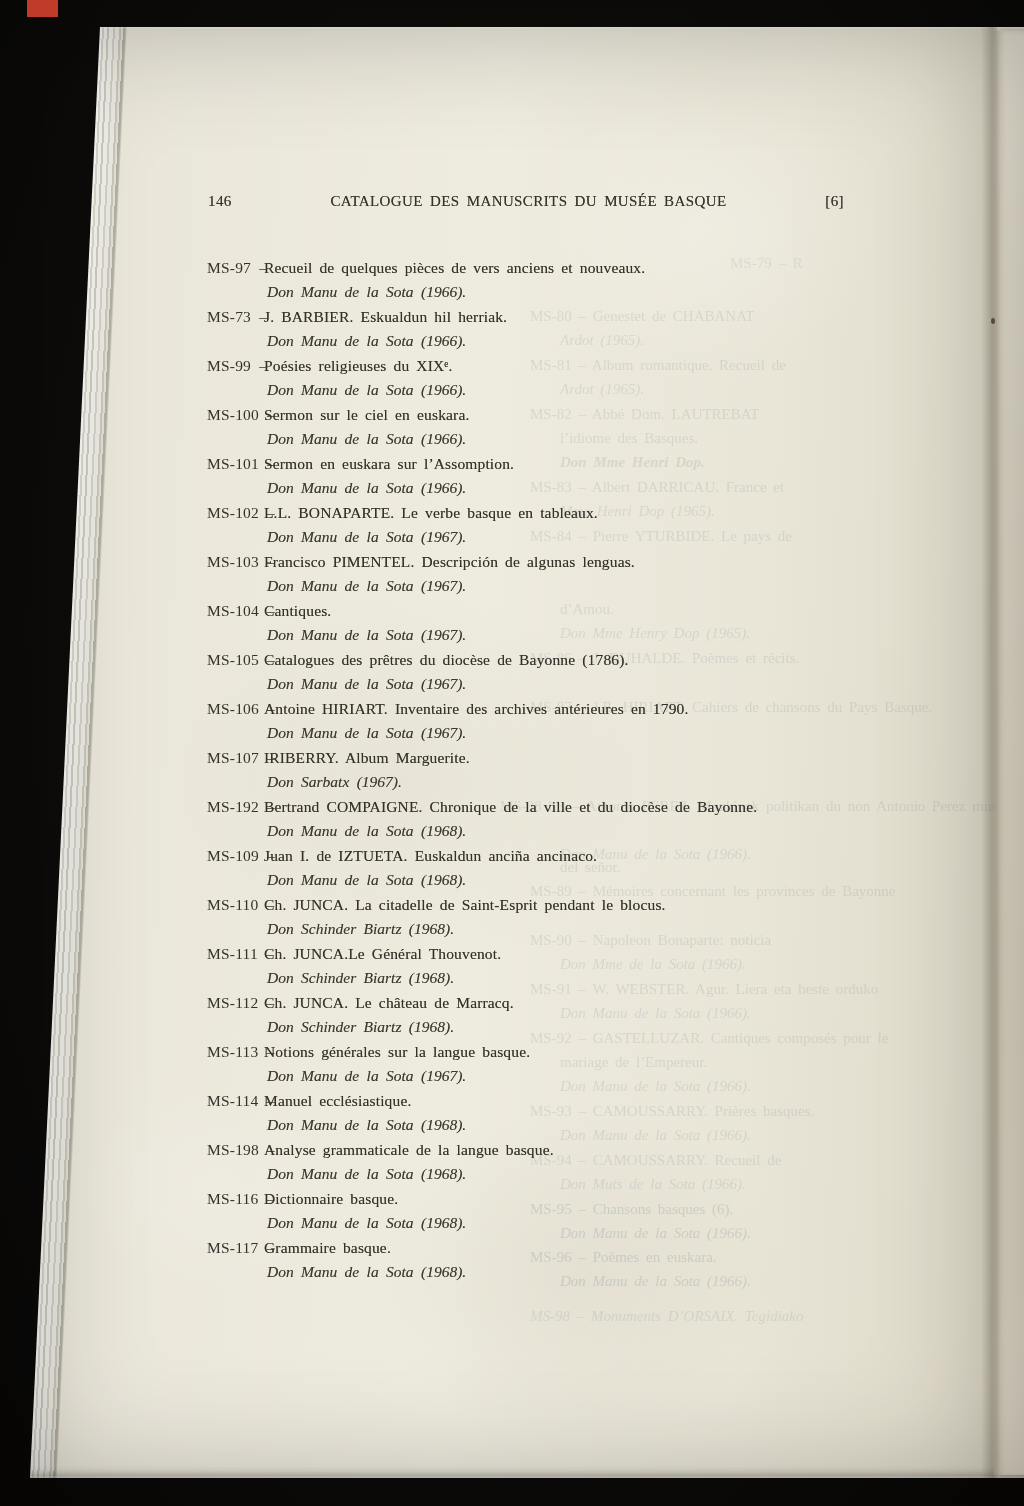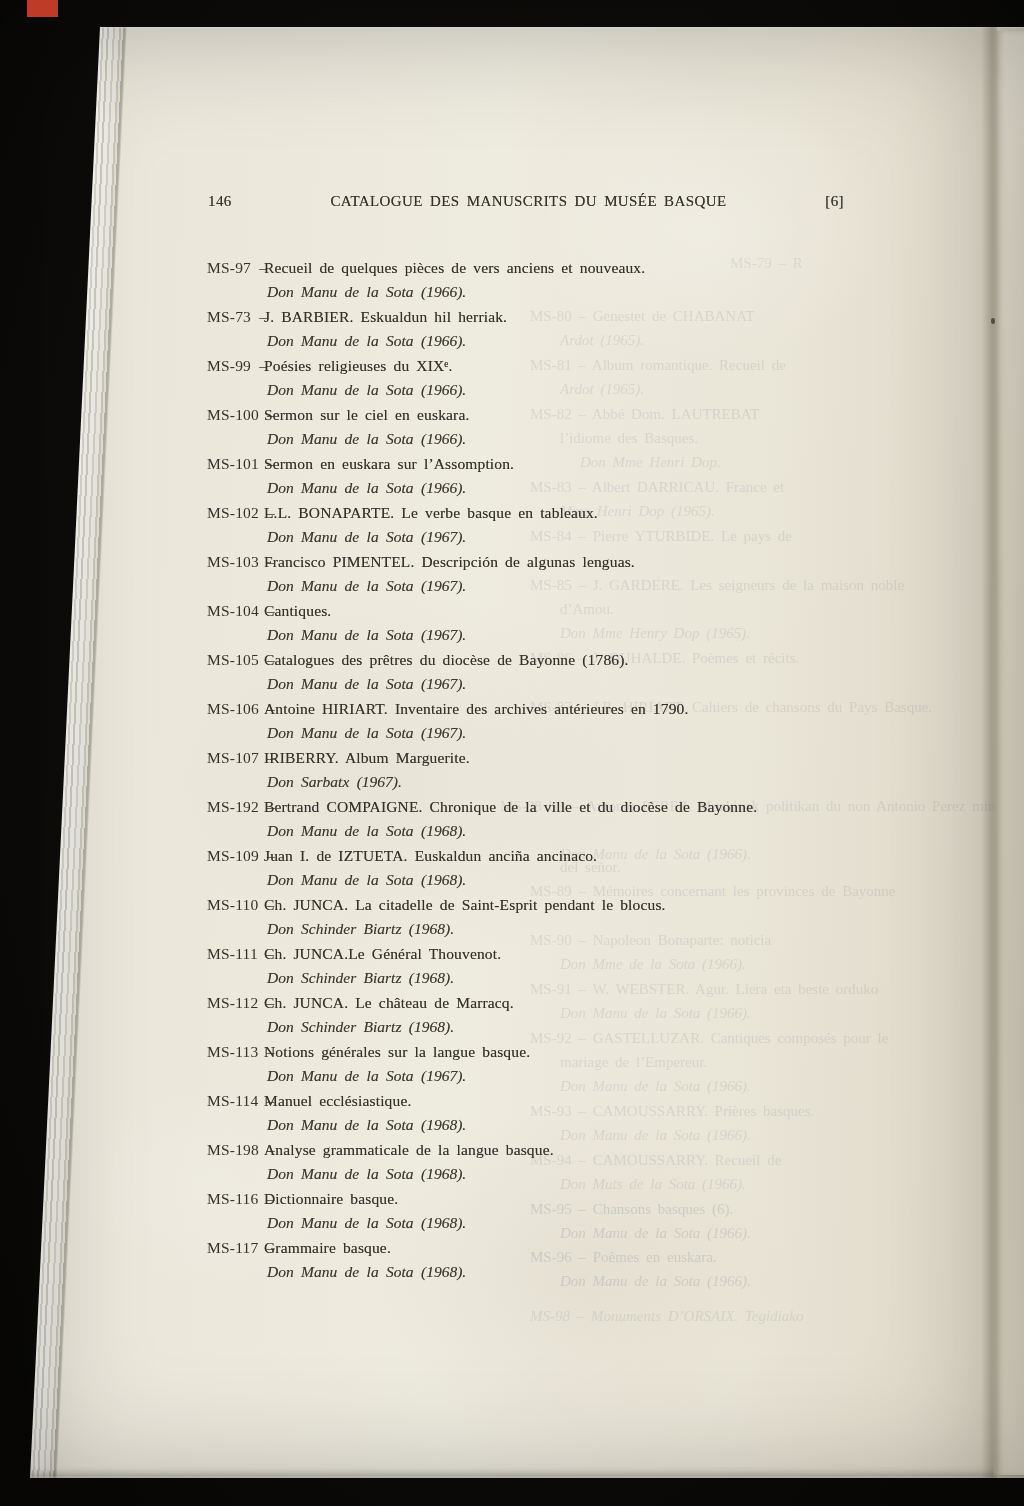--- a/index.html
+++ b/index.html
@@ -76,25 +76,24 @@
   <div class="book">
 
     <div class="ghost-layer">
         <span class="ghost" style="left: 700px; top: 228px; opacity: 0.1;">MS-79 – R</span>
         <span class="ghost" style="left: 500px; top: 281px;">MS-80 – Genestet de CHABANAT</span>
         <span class="ghost gi" style="left: 530px; top: 305px;">Ardot (1965).</span>
         <span class="ghost" style="left: 500px; top: 330px;">MS-81 – Album romantique. Recueil de</span>
         <span class="ghost gi" style="left: 530px; top: 354px;">Ardot (1965).</span>
         <span class="ghost" style="left: 500px; top: 379px;">MS-82 – Abbé Dom. LAUTREBAT</span>
         <span class="ghost" style="left: 530px; top: 403px;">l’idiome des Basques.</span>
-        <span class="ghost gi" style="left: 550px; top: 427px;">Don Mme Henri Dop.</span>
+        <span class="ghost gi" style="left: 530px; top: 427px; font-weight: bold;">Don Mme Henri Dop.</span>
         <span class="ghost" style="left: 500px; top: 452px;">MS-83 – Albert DARRICAU. France et</span>
         <span class="ghost gi" style="left: 530px; top: 476px;">Mme Henri Dop (1965).</span>
         <span class="ghost" style="left: 500px; top: 501px;">MS-84 – Pierre YTURBIDE. Le pays de</span>
-        <span class="ghost" style="left: 500px; top: 550px;">MS-85 – J. GARDERE. Les seigneurs de la maison noble</span>
         <span class="ghost" style="left: 530px; top: 574px;">d’Amou.</span>
         <span class="ghost gi" style="left: 530px; top: 598px;">Don Mme Henry Dop (1965).</span>
         <span class="ghost" style="left: 500px; top: 623px;">MS-86 – J. DUHALDE. Poèmes et récits.</span>
         <span class="ghost" style="left: 500px; top: 672px;">MS-87 – J.B. HIRIART. Cahiers de chansons du Pays Basque.</span>
         <span class="ghost" style="left: 470px; top: 771px;">MS-88 bis – Antonio PEREZ. Mozkinak politikan du non Antonio Perez ministro</span>
         <span class="ghost" style="left: 530px; top: 795px; margin-top: 37px;">del señor.</span>
         <span class="ghost gi" style="left: 530px; top: 819px;">Don Manu de la Sota (1966).</span>
         <span class="ghost" style="left: 500px; top: 856px;">MS-89 – Mémoires concernant les provinces de Bayonne</span>
         <span class="ghost" style="left: 500px; top: 905px;">MS-90 – Napoleon Bonaparte: noticia</span>
         <span class="ghost gi" style="left: 530px; top: 929px;">Don Mme de la Sota (1966).</span>

